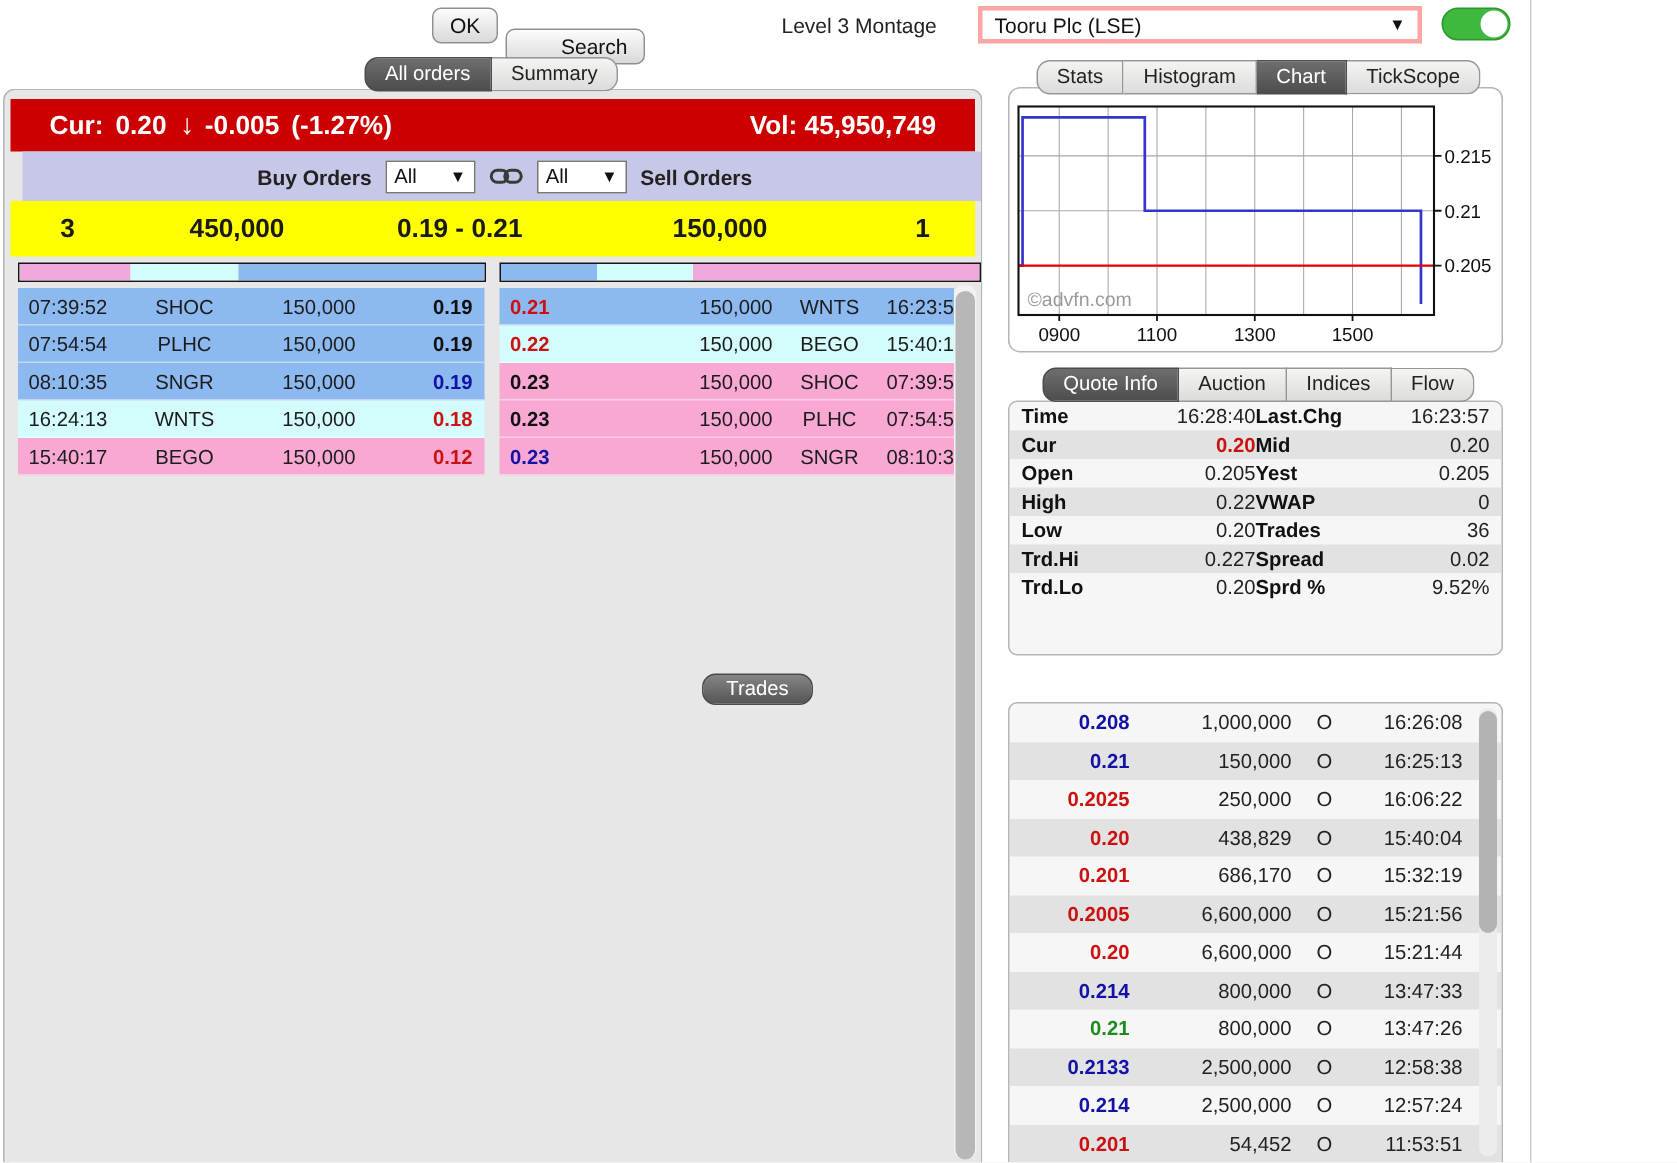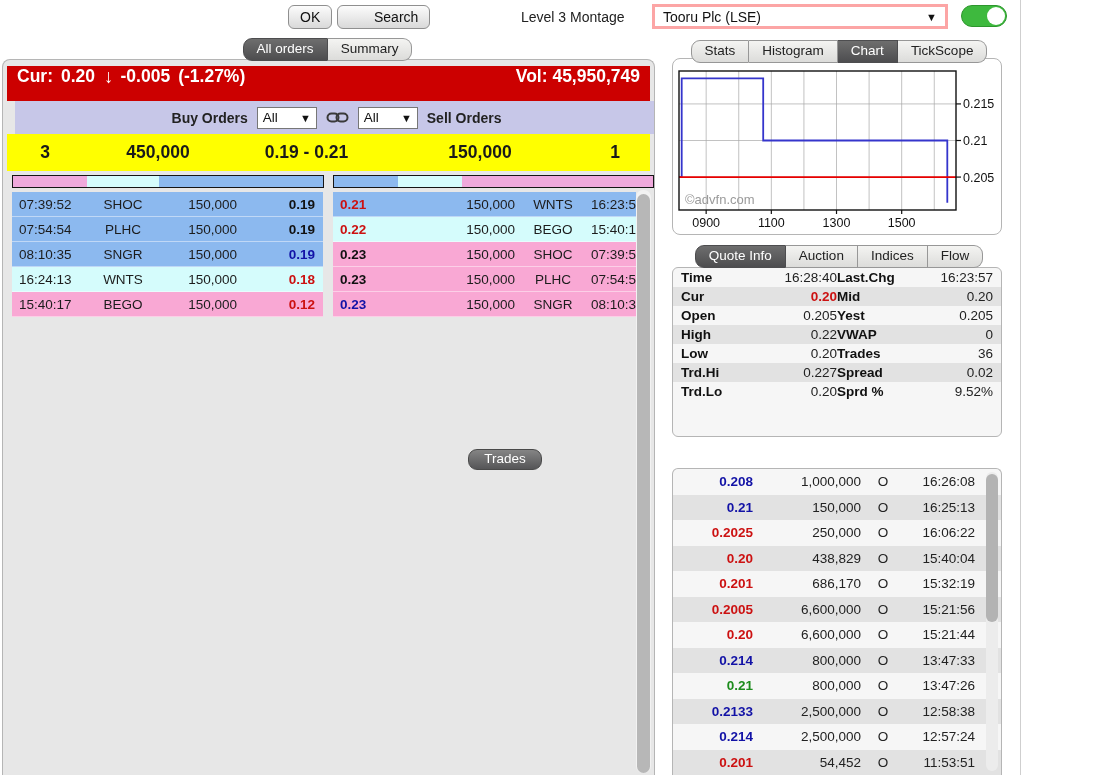--- a/index.html
+++ b/index.html
@@ -7,21 +7,21 @@
     font-family:"Liberation Sans", sans-serif; color:#111; }
   .abs { position:absolute; }
   #screen { position:relative; width:1118px; height:775px; }
 
   
   .symbol-input { left:8px; top:6px; width:264px; height:22px; border:1px solid #999;
     font-size:14px; padding:0 6px; font-family:"Liberation Sans",sans-serif; }
   .btn { height:24px; padding:0 11px; font-size:14px; color:#111;
     background:linear-gradient(#fcfcfc,#d9d9d9); border:1px solid #8f8f8f; border-radius:6px;
     font-family:"Liberation Sans",sans-serif; }
-  .btn-ok { left:288px; top:5px; } .btn-search { left:337px; top:5px;padding-left:36px; }
+  .btn-ok { left:288px; top:5px; } .btn-search { left:337px; top:19px;padding-left:36px; }
   .montage-title { left:521px; top:9px; font-size:14px; color:#222; }
   .inst-select { left:652px; top:4px; width:296px; height:25px; background:#fff;
     border:3px solid #fca5a5; font-size:14px; display:flex; align-items:center; padding:0 8px; }
   .inst-select .lbl { flex:1; }
   .chev { font-size:11px; color:#111; }
   .toggle { left:961px; top:5px; width:46px; height:22px; border-radius:11px;
     background:#3eb93e; border:1px solid #2d962d; }
   .toggle .knob { position:absolute; right:1px; top:1px; width:18px; height:18px;
     border-radius:50%; background:#fff; }
 
@@ -33,21 +33,21 @@
   .tab:last-child { border-radius:0 9px 9px 0; }
   .tab.active { background:linear-gradient(#6e6e6e,#4d4d4f); color:#fff; border-color:#4d4d4f; }
   #main-tabs { left:0; top:38px; width:655px; justify-content:center; }
   #right-tabs { left:668px; top:40px; width:342px; justify-content:center; }
   #quote-tabs { left:668px; top:245px; width:342px; justify-content:center; }
 
   
   #main-panel { left:2px; top:59px; width:653px; height:716px; background:#e7e7e7;
     border:1px solid #b5b5b5; border-bottom:none; border-radius:8px 8px 0 0; overflow:hidden; }
   .banner { margin:6px 4px 0; height:35px; background:#cc0000; color:#fff;
-    display:flex; padding:0 10px; font-size:17.5px; font-weight:bold; }
+    display:flex; align-items:center; padding:0 26px; font-size:17.5px; font-weight:bold; }
   .banner .right { margin-left:auto; }
   .banner .arrow { font-size:19px; margin:0 7px 0 9px; }
   .banner .gap { width:8px; display:inline-block; }
   .orders-toolbar { margin:0 4px; height:33px; background:#c7c7e8; display:flex;
     align-items:center; justify-content:center; gap:9px; font-size:14px; transform:translateX(8px); }
   .orders-toolbar .olabel { font-weight:bold; color:#222; }
   .mini-select { width:60px; height:22px; background:#fff; border:1px solid #777;
     display:flex; align-items:center; padding:0 5px; font-size:13.5px; }
   .mini-select .lbl { flex:1; }
   .chain { display:flex; align-items:center; }

